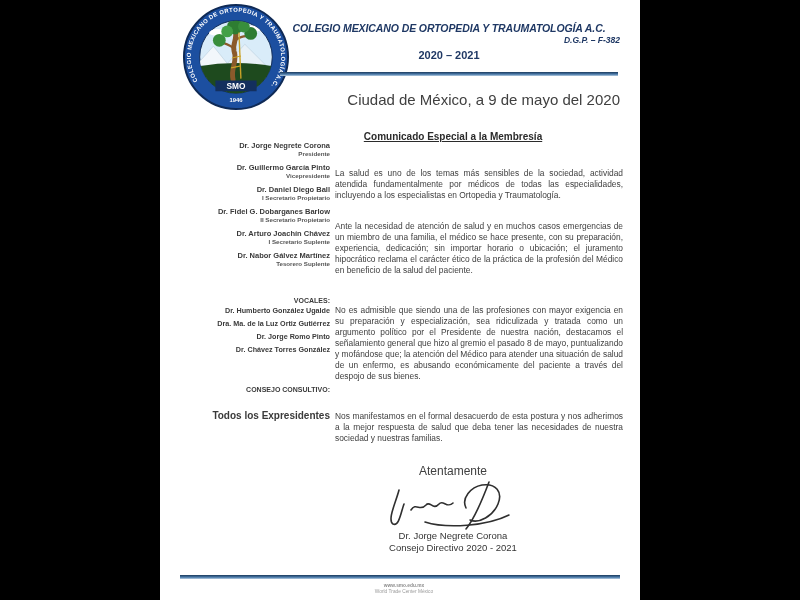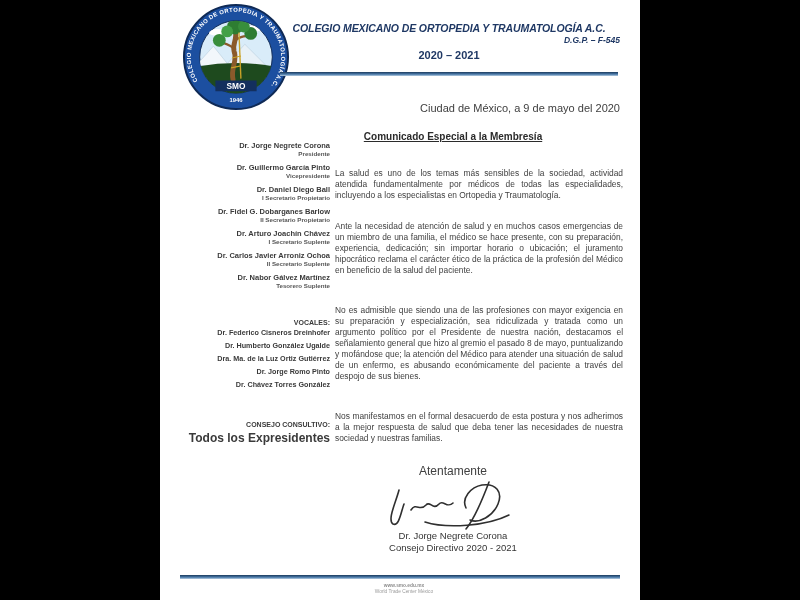--- a/index.html
+++ b/index.html
@@ -18,29 +18,29 @@
     white-space:nowrap;letter-spacing:-0.1px;
   }
   .reg-code{font-size:8.5px;font-weight:bold;font-style:italic;text-align:right;margin-top:1px;}
   .term{font-size:11px;font-weight:bold;text-align:center;margin-top:4px;}
   .rule{
     position:absolute;height:4px;
     background:linear-gradient(to bottom,#1b3a5c 0%,#4878a8 55%,#b7cde0 100%);
   }
   .rule-top{left:120px;top:72px;width:338px;}
   .rule-bottom{left:20px;top:575px;width:440px;}
-  .date-line{position:absolute;top:102px;right:20px;font-size:11px;color:#404040;}
+  .date-line{position:absolute;top:91px;right:20px;font-size:15px;color:#404040;}
   
   .side{position:absolute;left:5px;top:141px;width:165px;text-align:right;color:#3a3a3a;}
   .officer{margin-bottom:6px;}
   .officer-name{font-size:7.5px;font-weight:bold;line-height:9px;}
   .officer-role{font-size:6.2px;font-weight:bold;color:#555;line-height:7px;}
   .side-heading{font-size:7px;font-weight:bold;margin-top:30px;}
   .vocal{font-size:7.2px;font-weight:bold;line-height:13px;}
-  .consejo-text{font-size:12px;font-weight:bold;margin-top:4px;line-height:13px;}
+  .consejo-text{font-size:10px;font-weight:bold;margin-top:16px;line-height:13px;}
   
   .main{position:absolute;left:175px;top:131px;width:288px;color:#404040;}
   .center-block{text-align:center;margin-right:52px;}
   .doc-title{
     font-size:10px;font-weight:bold;color:#2b2b2b;
     text-decoration:underline;margin:0 0 26px 0;text-align:center;
   }
   .para{
     font-size:8.4px;line-height:11px;text-align:justify;margin:0 0 20px 0;
   }
@@ -88,21 +88,21 @@
     <path d="M34,79 L76,79 L76,90 L34,90 Z" fill="#132f5e"></path>
     <text x="55" y="87.5" text-anchor="middle" font-size="8.5" font-weight="bold" fill="#ffffff">SMO</text>
     <text x="55" y="101" text-anchor="middle" font-size="6" font-weight="bold" fill="#ffffff">1946</text>
     <text font-size="6" font-weight="bold" fill="#ffffff" letter-spacing="0.4" transform="rotate(-32 55 55)">
       <textPath href="#ringPath">COLEGIO MEXICANO DE ORTOPEDIA Y TRAUMATOLOGÍA A.C.</textPath>
     </text>
   </svg>
 
   <div class="head-text">
     <div class="org-name">COLEGIO MEXICANO DE ORTOPEDIA Y TRAUMATOLOGÍA A.C.</div>
-    <div class="reg-code">D.G.P. – F-545</div>
+    <div class="reg-code">D.G.P. – F-382</div>
     <div class="term">2020 – 2021</div>
   </div>
 
   <div class="rule rule-top"></div>
 
   <div class="date-line">Ciudad de México, a 9 de mayo del 2020</div>
 
   <div class="side">
     <div class="officer">
       <div class="officer-name">Dr. Jorge Negrete Corona</div>
@@ -118,30 +118,25 @@
     </div>
     <div class="officer">
       <div class="officer-name">Dr. Fidel G. Dobarganes Barlow</div>
       <div class="officer-role">II Secretario Propietario</div>
     </div>
     <div class="officer">
       <div class="officer-name">Dr. Arturo Joachín Chávez</div>
       <div class="officer-role">I Secretario Suplente</div>
     </div>
     <div class="officer">
-      <div class="officer-name">Dr. Carlos Javier Arroniz Ochoa</div>
-      <div class="officer-role">II Secretario Suplente</div>
-    </div>
-    <div class="officer">
       <div class="officer-name">Dr. Nabor Gálvez Martínez</div>
       <div class="officer-role">Tesorero Suplente</div>
     </div>
 
     <div class="side-heading">VOCALES:</div>
-    <div class="vocal">Dr. Federico Cisneros Dreinhofer</div>
     <div class="vocal">Dr. Humberto González Ugalde</div>
     <div class="vocal">Dra. Ma. de la Luz Ortiz Gutiérrez</div>
     <div class="vocal">Dr. Jorge Romo Pinto</div>
     <div class="vocal">Dr. Chávez Torres González</div>
 
     <div class="side-heading">CONSEJO CONSULTIVO:</div>
     <div class="consejo-text">Todos los Expresidentes</div>
   </div>
 
   <div class="main">

